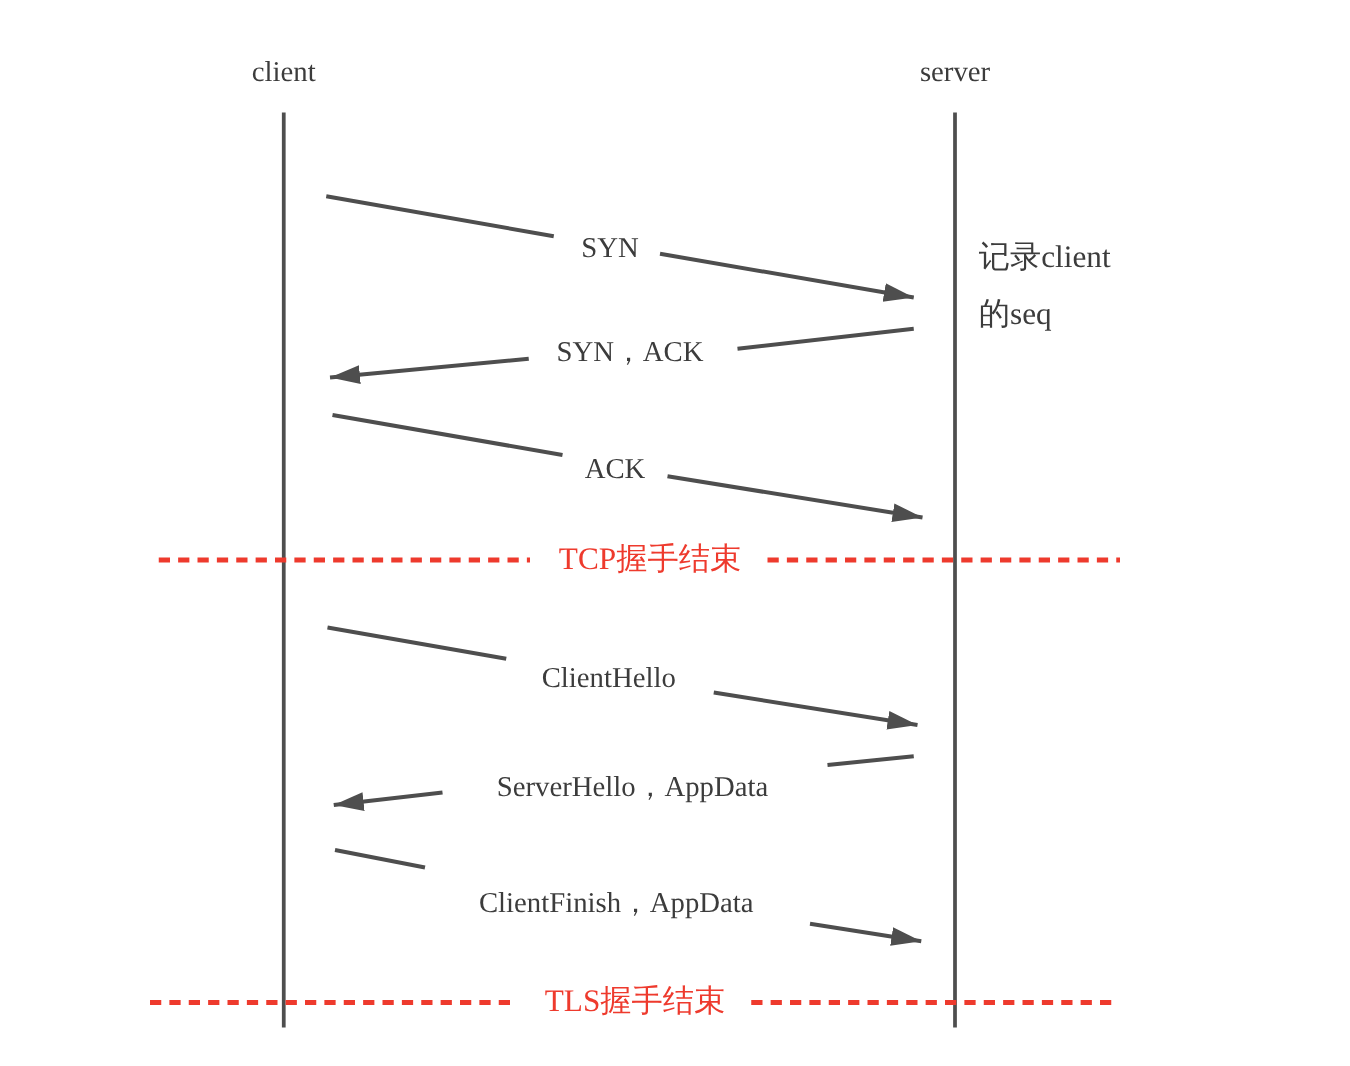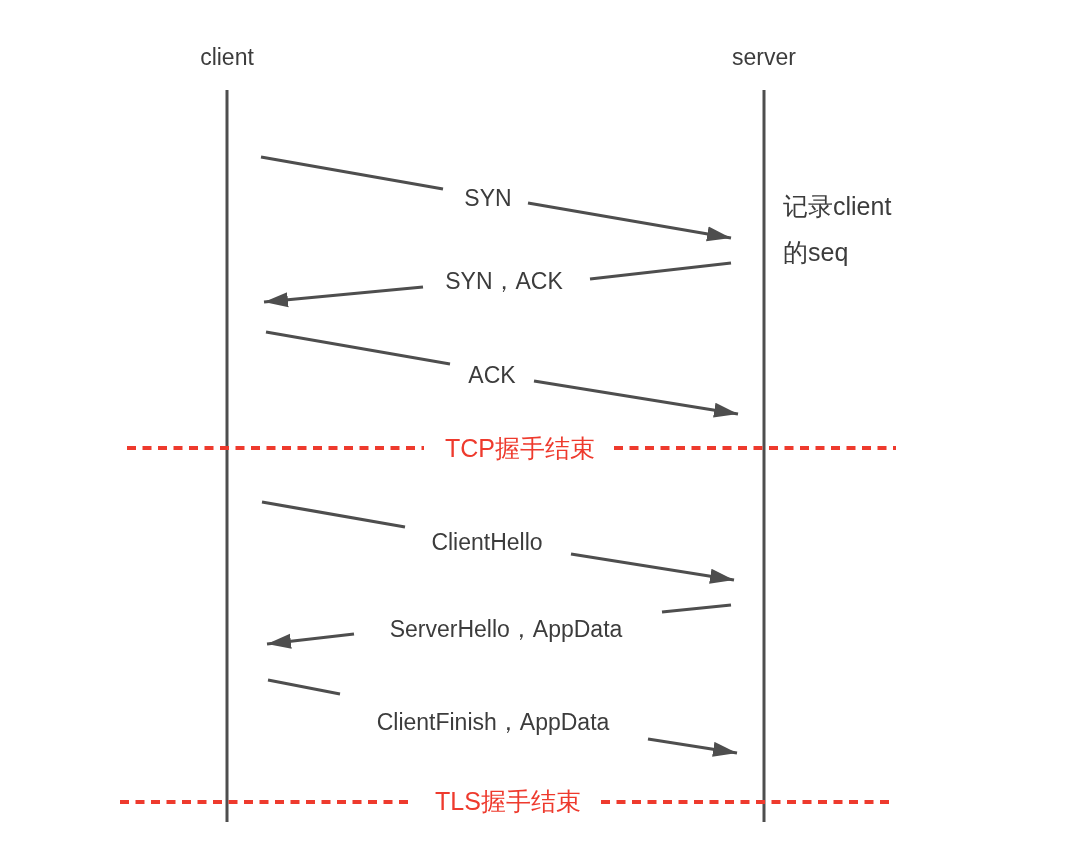--- a/index.html
+++ b/index.html
@@ -6,21 +6,21 @@
     margin: 0;
     padding: 0;
     background: #ffffff;
   }
   .stage {
     position: relative;
     width: 1080px;
     height: 853px;
     background: #ffffff;
     overflow: hidden;
-    font-family: Liberation Sans, sans-serif;
+    font-family: Liberation Serif, serif;
   }
   svg { display: block; }
   .actor-label {
     font-size: 23px;
     fill: #3c3c3c;
   }
   .msg-label {
     font-size: 23px;
     fill: #3c3c3c;
   }

